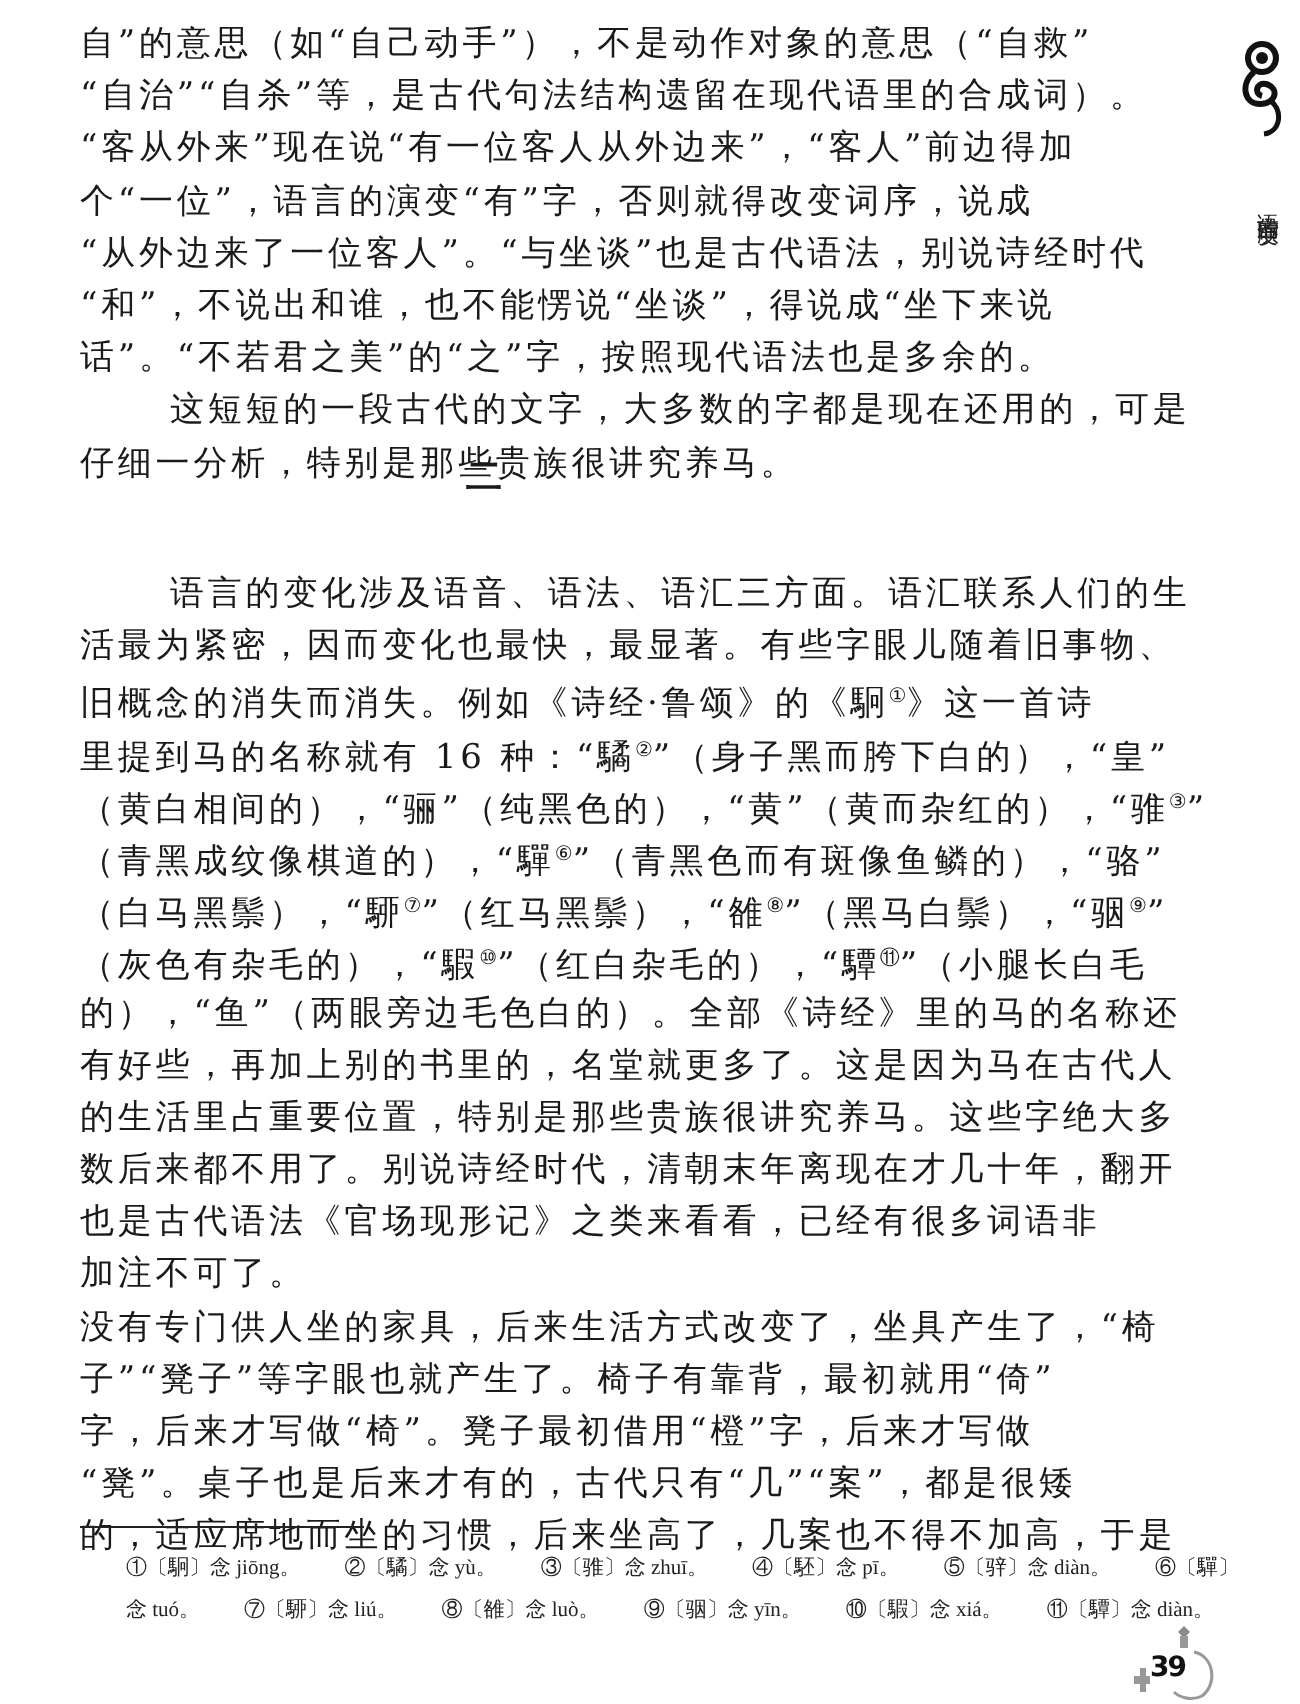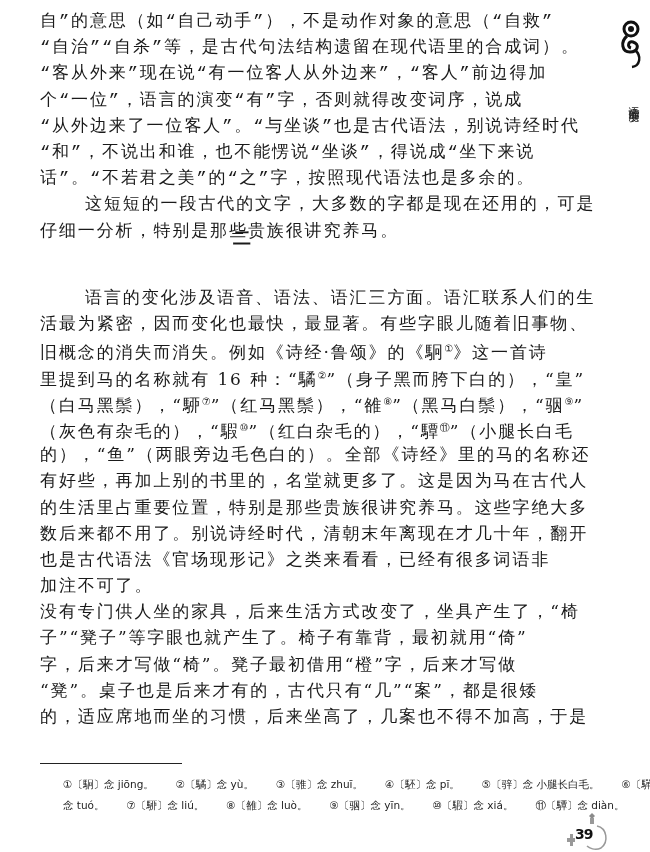--- a/index.html
+++ b/index.html
@@ -2,37 +2,37 @@
 <html><head>
 <meta charset="utf-8">
 <style>
   html, body { margin: 0; padding: 0; }
   body {
     width: 650px; height: 852px; background: #ffffff; position: relative; overflow: hidden;
     font-family: "DejaVu Serif", "Liberation Serif", serif; color: #1a1a1a;
   }
   .body-text {
     position: absolute; left: 40px; top: 9px; width: 412px;
-    font-size: 17px; line-height: 26.2px; letter-spacing: 1.9px; font-family: Liberation Mono, monospace;
+    font-size: 17px; line-height: 26.2px; letter-spacing: 1.9px;
   }
   .line { display: block; white-space: nowrap; height: 26.2px; }
   .line.justify { text-align: justify; text-align-last: justify; }
   .indent { padding-left: 45px; }
   sup.fn { font-size: 10px; vertical-align: 6px; letter-spacing: 0; }
   .section-mark {
     position: absolute; left: 232px; top: 226px; width: 20px; text-align: center;
     font-size: 18px; font-weight: bold; letter-spacing: 0;
   }
   .para2 { position: absolute; left: 40px; top: 284px; width: 412px; font-size: 17px; line-height: 26.2px; letter-spacing: 1.9px; }
   .footnote-rule { position: absolute; left: 40px; top: 763px; width: 142px; height: 1px; background: #222; }
   .footnotes {
     position: absolute; left: 63px; top: 774px; width: 540px;
     font-family: "DejaVu Sans", "Liberation Sans", sans-serif; font-size: 10.5px; line-height: 21px; color: #222;
   }
-  .fn-row { white-space: nowrap; display: flex; gap: 0; }
+  .fn-row { white-space: nowrap; display: flex; gap: 0; font-family: Liberation Serif, serif; }
   .fn-item { margin-right: 22px; }
   .side-ornament { position: absolute; left: 618px; top: 20px; width: 26px; height: 50px; }
   .side-label {
     position: absolute; left: 626px; top: 98px; width: 14px;
     font-family: "DejaVu Sans", "Liberation Sans", sans-serif; font-size: 11px; line-height: 13px; color: #222;
     writing-mode: vertical-rl; letter-spacing: 1px;
   }
   .page-number {
     position: absolute; left: 575px; top: 826px; font-family: "DejaVu Sans", "Liberation Sans", sans-serif;
     font-size: 14px; font-weight: bold; color: #111; letter-spacing: -1px; text-align: right;
@@ -62,20 +62,22 @@
     <span class="line">仔细一分析，特别是那些贵族很讲究养马。</span>
   </div>
 
 <div class="section-mark">二</div>
 
 <div class="para2" id="sec2">
     <span class="line justify indent">语言的变化涉及语音、语法、语汇三方面。语汇联系人们的生</span>
     <span class="line justify">活最为紧密，因而变化也最快，最显著。有些字眼儿随着旧事物、</span>
     <span class="line justify">旧概念的消失而消失。例如《诗经·鲁颂》的《駉<sup class="fn">①</sup>》这一首诗</span>
     <span class="line justify">里提到马的名称就有 16 种：“驈<sup class="fn">②</sup>”（身子黑而胯下白的），“皇”</span>
+    <span class="line justify">（黄白相间的），“骊”（纯黑色的），“黄”（黄而杂红的），“骓<sup class="fn">③</sup>”</span>
+    <span class="line justify">（青黑成纹像棋道的），“驒<sup class="fn">⑥</sup>”（青黑色而有斑像鱼鳞的），“骆”</span>
     <span class="line justify">（白马黑鬃），“駵<sup class="fn">⑦</sup>”（红马黑鬃），“雒<sup class="fn">⑧</sup>”（黑马白鬃），“骃<sup class="fn">⑨</sup>”</span>
     <span class="line justify">（灰色有杂毛的），“騢<sup class="fn">⑩</sup>”（红白杂毛的），“驔<sup class="fn">⑪</sup>”（小腿长白毛</span>
     <span class="line justify">的），“鱼”（两眼旁边毛色白的）。全部《诗经》里的马的名称还</span>
     <span class="line justify">有好些，再加上别的书里的，名堂就更多了。这是因为马在古代人</span>
     <span class="line justify">的生活里占重要位置，特别是那些贵族很讲究养马。这些字绝大多</span>
     <span class="line justify">数后来都不用了。别说诗经时代，清朝末年离现在才几十年，翻开</span>
     <span class="line justify">也是古代语法《官场现形记》之类来看看，已经有很多词语非</span>
     <span class="line">加注不可了。</span>
     <span class="line justify">没有专门供人坐的家具，后来生活方式改变了，坐具产生了，“椅</span>
     <span class="line justify">子”“凳子”等字眼也就产生了。椅子有靠背，最初就用“倚”</span>
@@ -84,21 +86,21 @@
     <span class="line justify">的，适应席地而坐的习惯，后来坐高了，几案也不得不加高，于是</span>
   </div>
 
 <div class="footnote-rule"></div>
 <div class="footnotes" id="fns">
     <div class="fn-row">
       <span class="fn-item">①〔駉〕念 jiōng。</span>
       <span class="fn-item">②〔驈〕念 yù。</span>
       <span class="fn-item">③〔骓〕念 zhuī。</span>
       <span class="fn-item">④〔駓〕念 pī。</span>
-      <span class="fn-item">⑤〔骍〕念 小腿长白毛。</span>
+      <span class="fn-item">⑤〔骍〕念 diàn。</span>
       <span class="fn-item">⑥〔驒〕</span>
     </div>
     <div class="fn-row">
       <span class="fn-item">念 tuó。</span>
       <span class="fn-item">⑦〔駵〕念 liú。</span>
       <span class="fn-item">⑧〔雒〕念 luò。</span>
       <span class="fn-item">⑨〔骃〕念 yīn。</span>
       <span class="fn-item">⑩〔騢〕念 xiá。</span>
       <span class="fn-item">⑪〔驔〕念 diàn。</span>
     </div>

